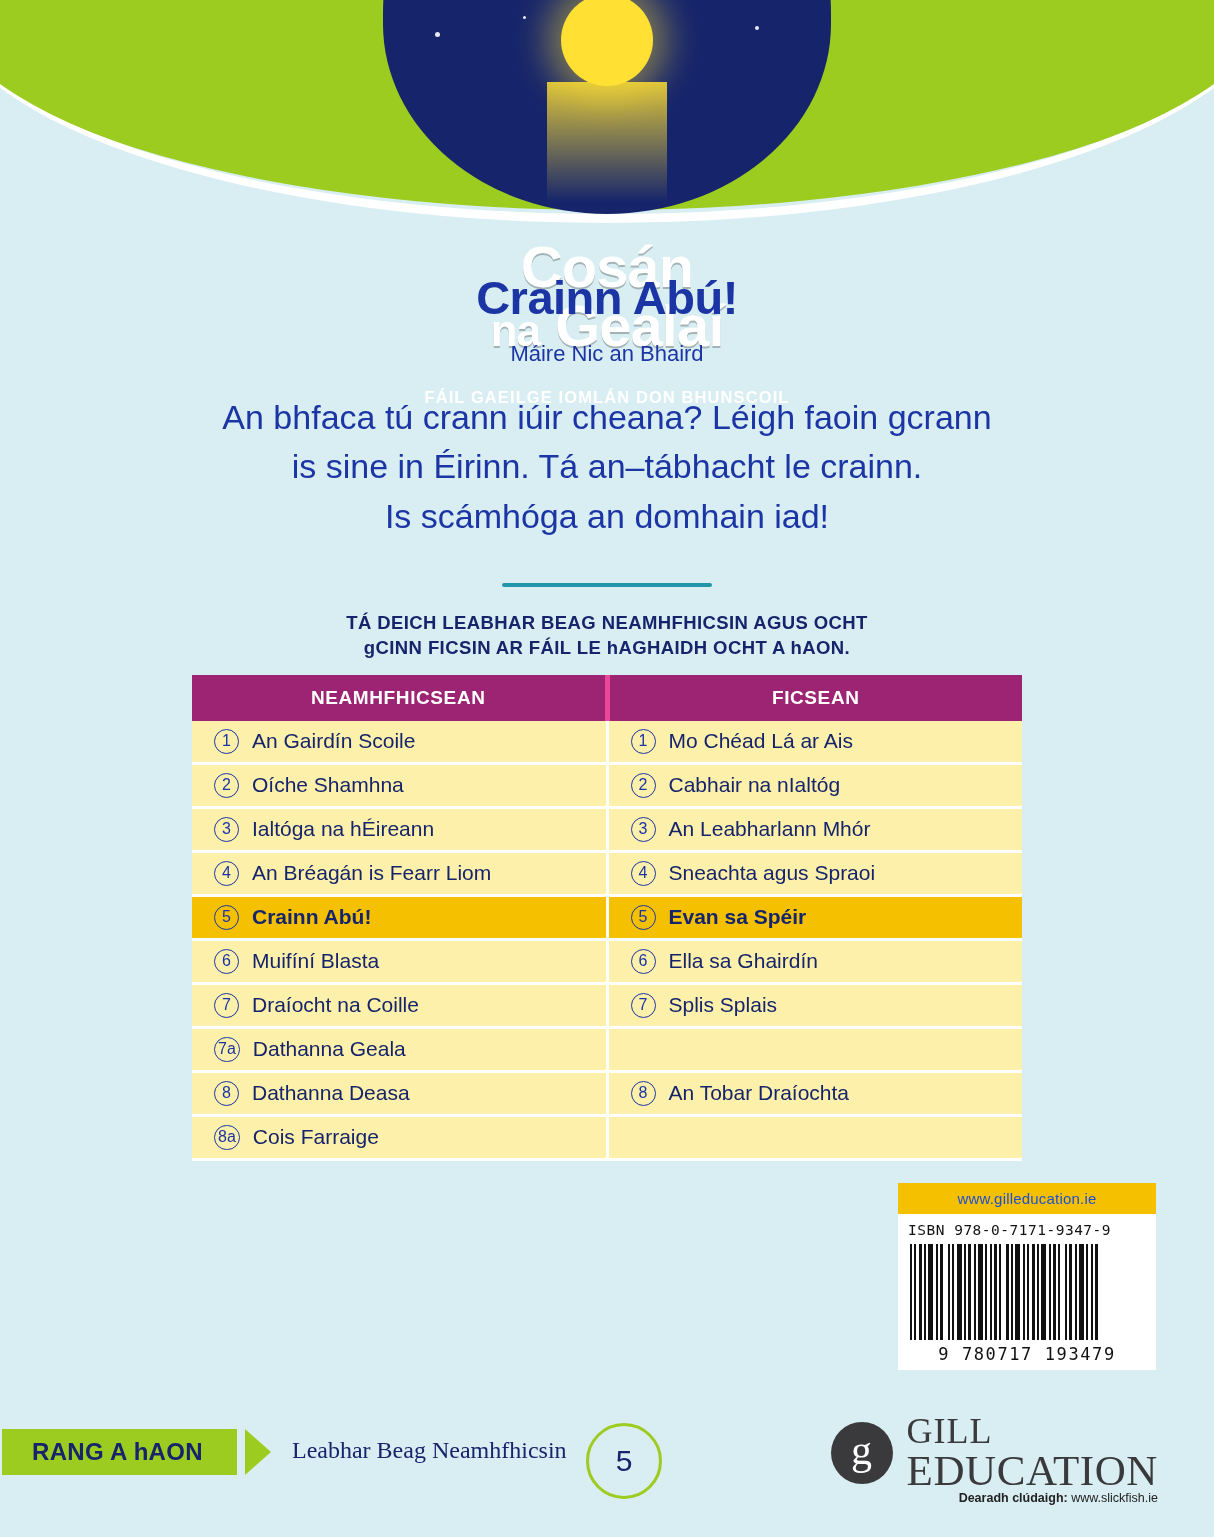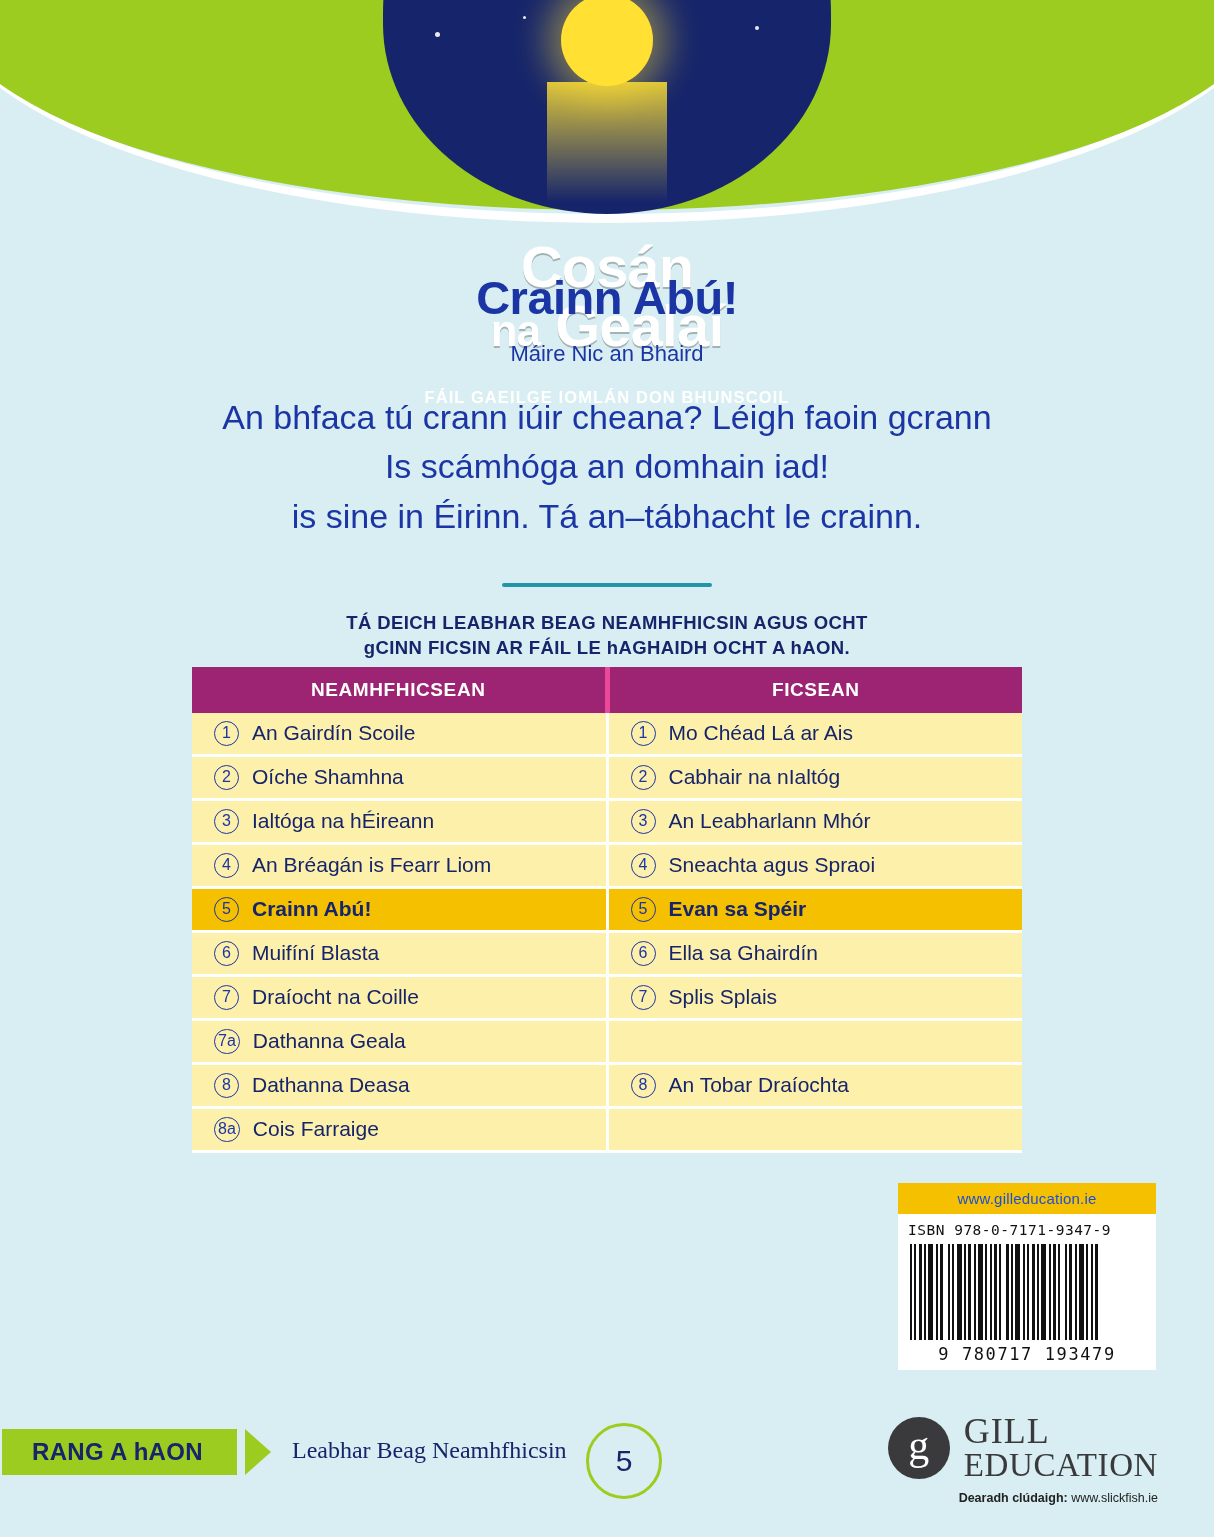--- a/index.html
+++ b/index.html
@@ -155,21 +155,21 @@
     margin: 42px auto 24px auto;
     border-radius: 2px;
   }
   .table-intro {
     text-align: center;
     color: #16256b;
     font-size: 18.5px;
     font-weight: bold;
     letter-spacing: 0.4px;
     line-height: 1.35;
-    margin-bottom: 6px;
+    margin-bottom: 14px;
   }
 
   
   .table-wrap {
     width: 830px;
     margin: 0 auto;
   }
   table.books {
     width: 100%;
     border-collapse: collapse;
@@ -356,21 +356,21 @@
   }
   .gill-text { line-height: 1.0; }
   .gill-text .t1 {
     color: #3a3a3c;
     font-size: 36px;
     font-family: "Liberation Serif", serif;
     letter-spacing: 1px;
   }
   .gill-text .t2 {
     color: #3a3a3c;
-    font-size: 33px;
+    font-size: 43px;
     font-family: "Liberation Serif", serif;
     letter-spacing: 0.6px;
   }
   .credit {
     position: absolute;
     right: 58px;
     top: 62px;
     font-size: 12.5px;
     color: #222;
     white-space: nowrap;
@@ -402,22 +402,22 @@
     <span>Gealaí</span>
   </div>
 </div>
 <div class="logo-sub">FÁIL GAEILGE IOMLÁN DON BHUNSCOIL</div>
 
 <div class="content">
   <h1 class="book-title">Crainn Abú!</h1>
   <div class="author">Máire Nic an Bhaird</div>
   <div class="blurb">
     <div>An bhfaca tú crann iúir cheana? Léigh faoin gcrann</div>
+    <div>is sine in Éirinn. Tá an–tábhacht le crainn.</div>
     <div>Is scámhóga an domhain iad!</div>
-    <div>is sine in Éirinn. Tá an–tábhacht le crainn.</div>
   </div>
 
   <div class="divider"></div>
 
   <div class="table-intro">
     <div>TÁ DEICH LEABHAR BEAG NEAMHFHICSIN AGUS OCHT</div>
     <div>gCINN FICSIN AR FÁIL LE hAGHAIDH OCHT A hAON.</div>
   </div>
 
   <div class="table-wrap">

